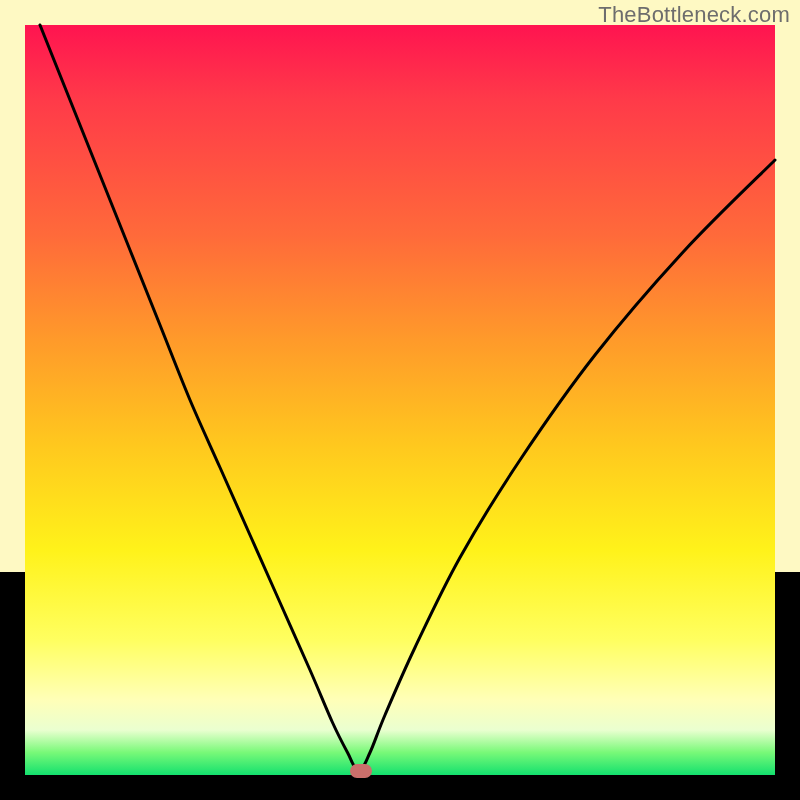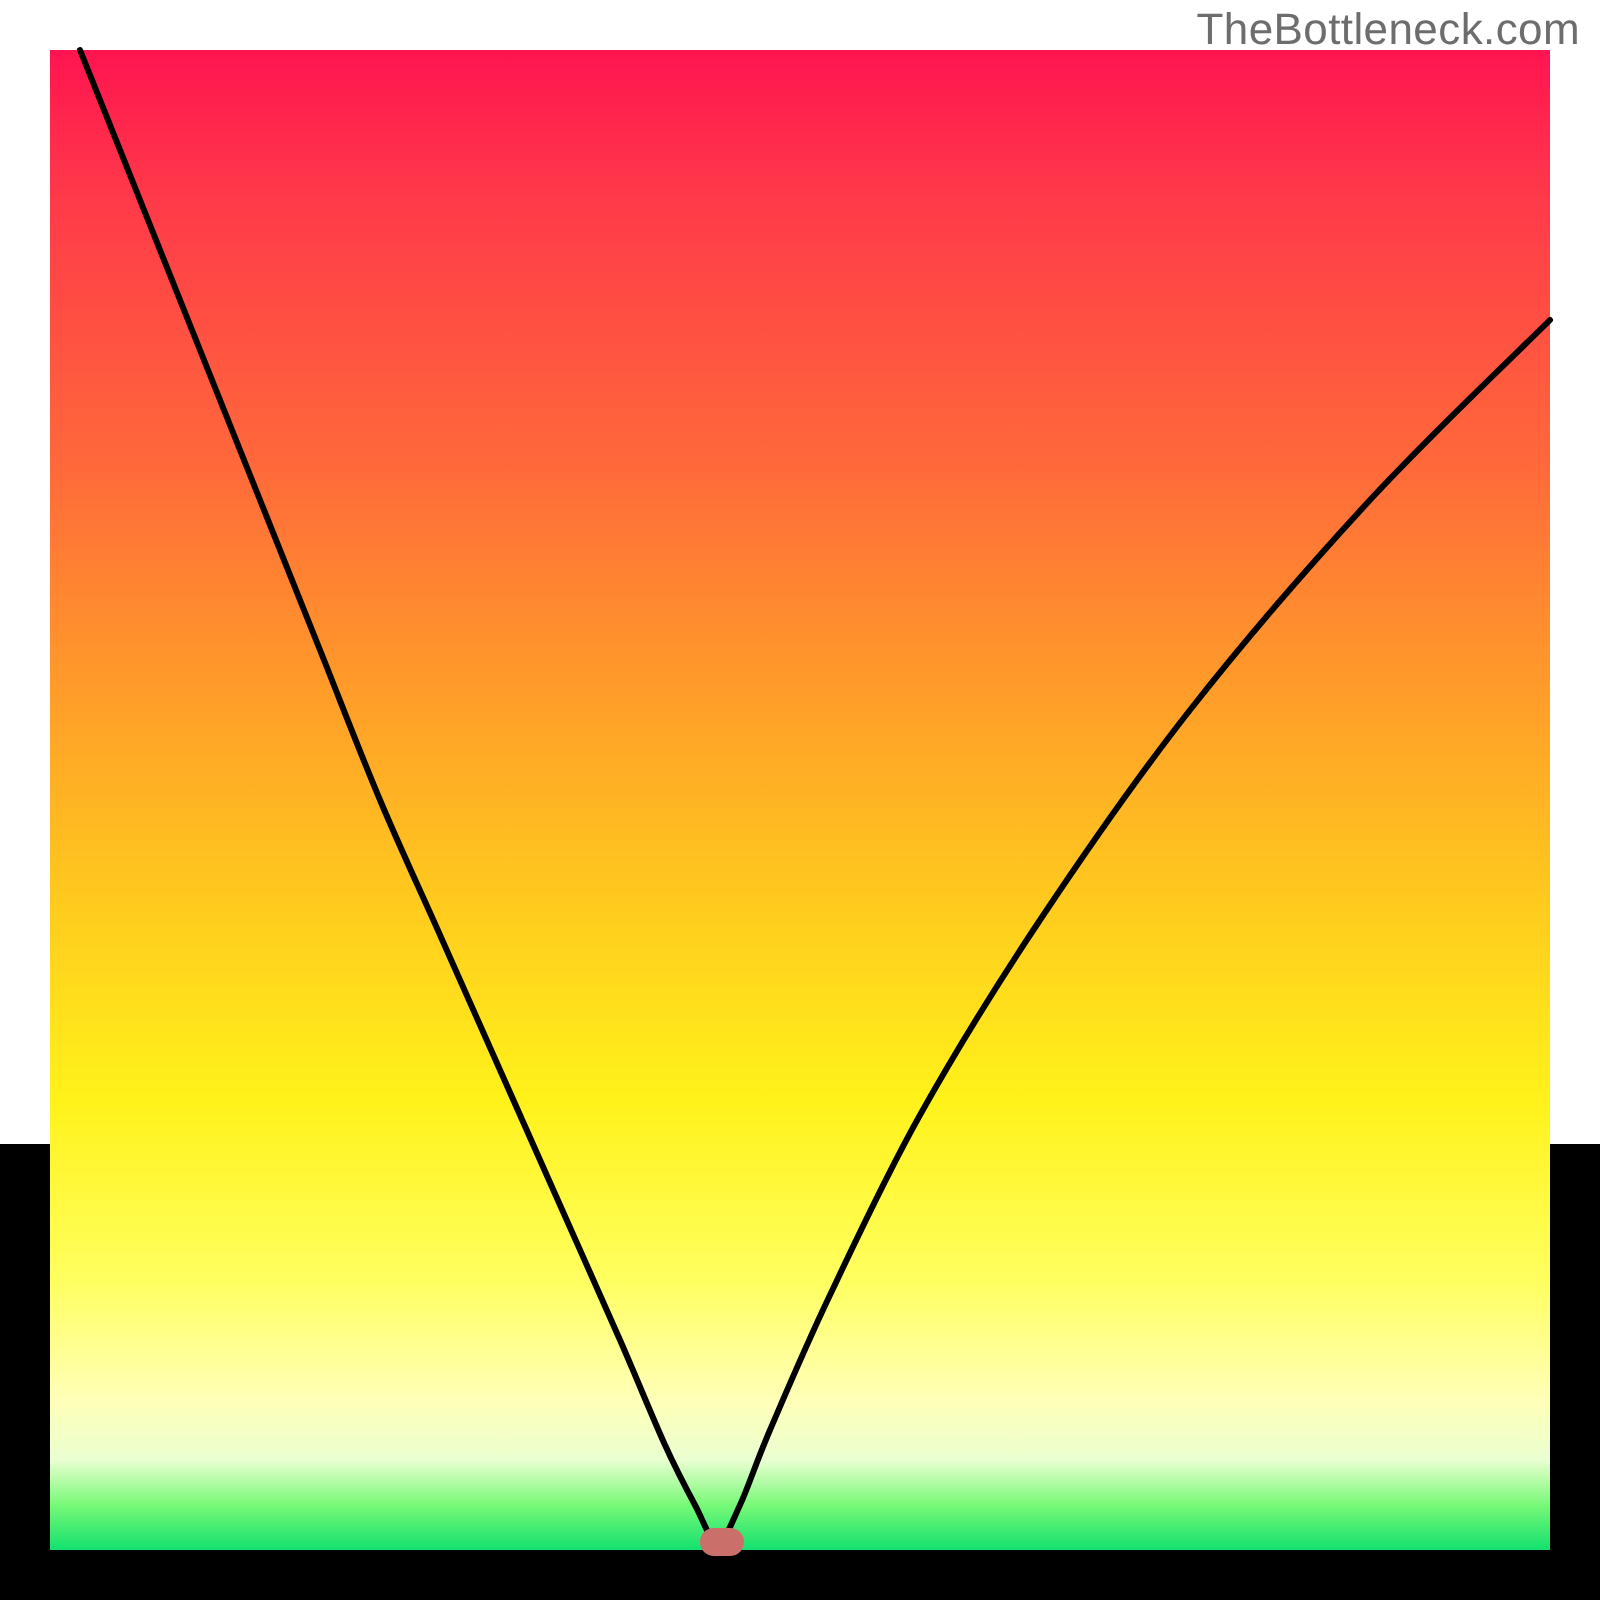--- a/index.html
+++ b/index.html
@@ -10,21 +10,21 @@
     background: #000;
     overflow: hidden;
     font-family: Arial, Helvetica, sans-serif;
   }
   .frame {
     position: absolute;
     left: 0;
     top: 0;
     width: 800px;
     height: 572px;
-    background: #ffffff;
+    background: #fef9c3;
   }
   .plot-area {
     position: absolute;
     left: 25px;
     top: 25px;
     width: 750px;
     height: 750px;
     
     background: linear-gradient(
       to bottom,

